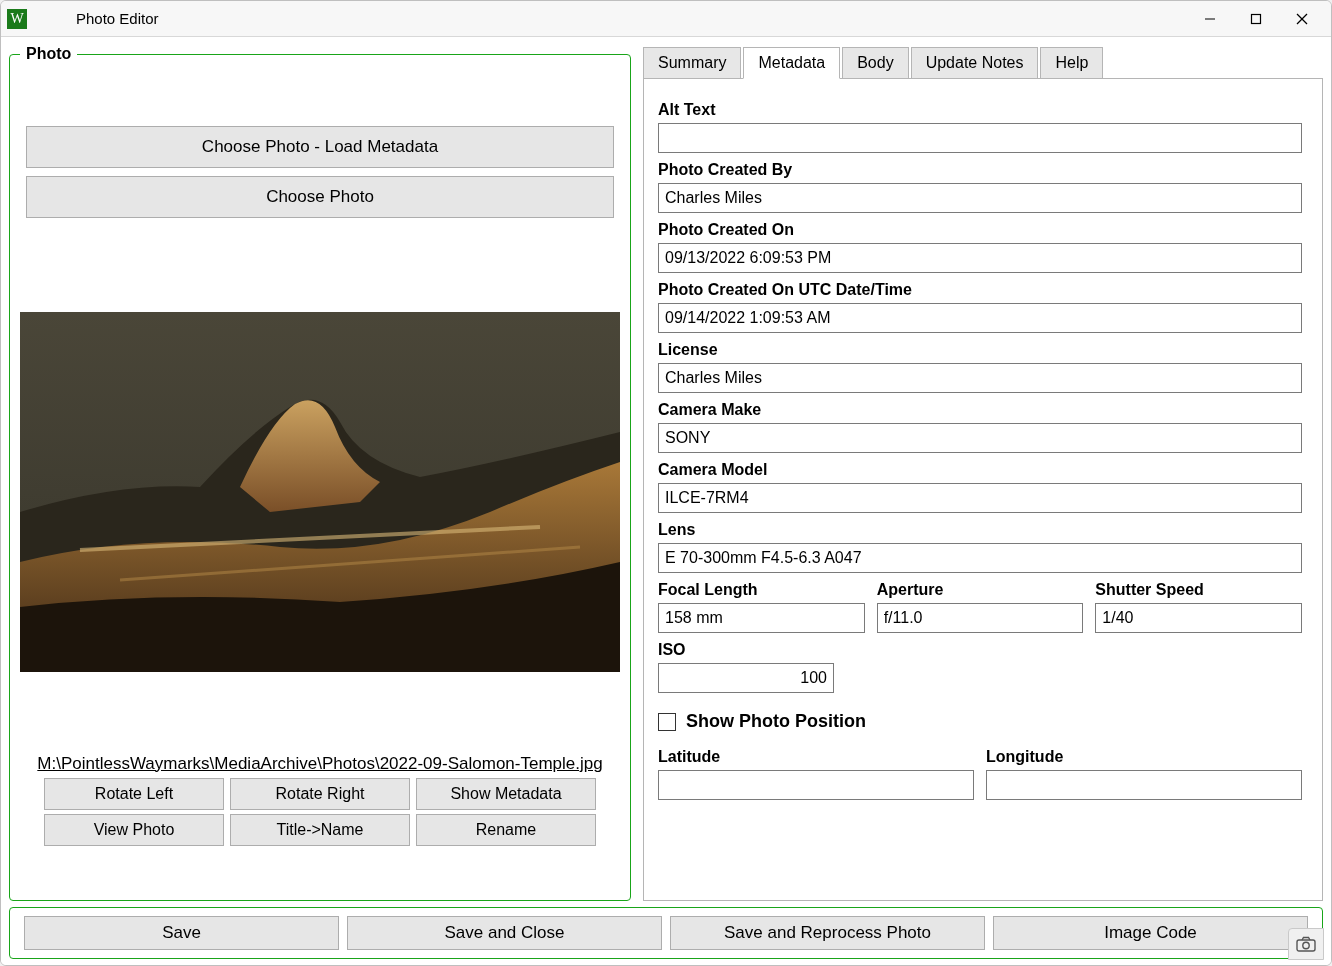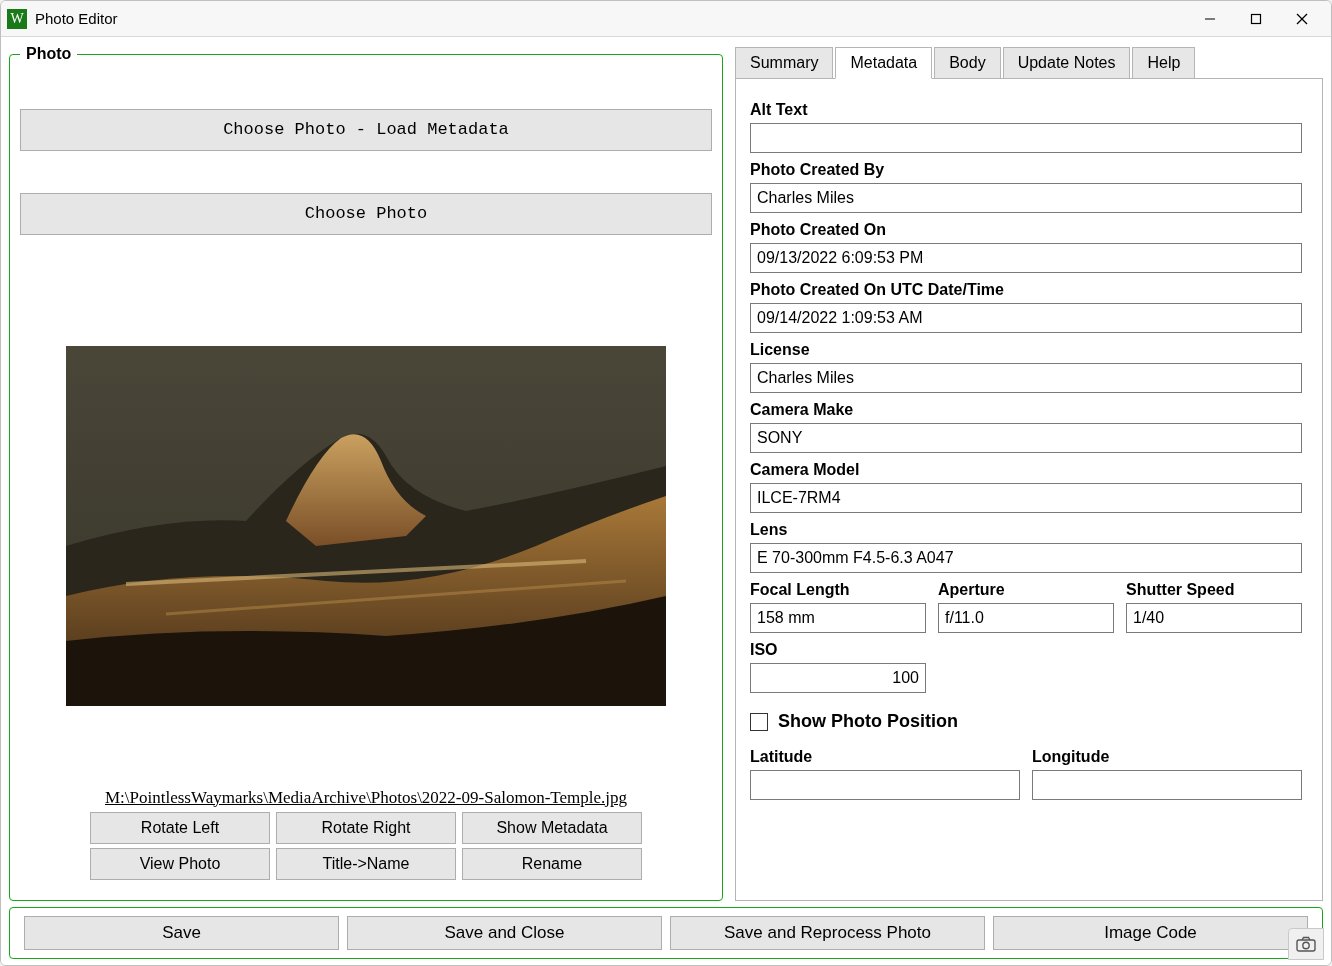--- a/index.html
+++ b/index.html
@@ -1,34 +1,34 @@
 <!DOCTYPE html>
 <html><head>
 <meta charset="utf-8">
 <style>
   * { box-sizing: border-box; }
   html, body { margin:0; padding:0; height:100%; font-family: "Segoe UI", Tahoma, sans-serif; font-size:15px; color:#000; background:#f0f0f0; }
   .window { width:1332px; height:966px; background:#fff; border:1px solid #bfbfbf; position:relative; display:flex; flex-direction:column; border-radius:6px; overflow:hidden; }
   .titlebar { height:36px; background:#f7f7f7; border-bottom:1px solid #d8d8d8; display:flex; align-items:center; padding:0 6px; flex:0 0 auto; }
   .titlebar .app-icon { width:20px; height:20px; background:#1a7a1a; color:#fff; display:flex; align-items:center; justify-content:center; font-size:14px; font-family: Georgia, serif; margin-right:8px; }
-  .titlebar .title { font-size:15px; }
+  .titlebar .title { font-size:15px;margin-left:41px; }
   .titlebar-controls { margin-left:auto; display:flex; }
   .titlebar-controls .tb-btn { width:46px; height:30px; display:flex; align-items:center; justify-content:center; }
   .titlebar-controls .tb-btn svg { width:12px; height:12px; stroke:#000; stroke-width:1.2; fill:none; }
 
   .client { flex:1 1 auto; background:#fff; display:flex; flex-direction:column; padding:8px 8px 6px 8px; overflow:hidden; }
   .main-row { flex:1 1 auto; display:flex; gap:12px; overflow:hidden; }
 
   
   fieldset.photo { border:1px solid #19a519; border-radius:4px; padding:12px 10px 8px 10px; margin:0; width:635px; display:flex; flex-direction:column; position:relative;justify-content:center; }
   fieldset.photo > legend { padding:0 6px; font-weight:700; font-size:16px; }
-  .big-btn { width:692px; height:42px; background:#e6e6e6; border:1px solid #adadad; display:flex; align-items:center; justify-content:center; font-size:17px; margin:21px auto; cursor:default;font-family:Liberation Mono, monospace; }
+  .big-btn { width:588px; height:42px; background:#e6e6e6; border:1px solid #adadad; display:flex; align-items:center; justify-content:center; font-size:17px; margin:4px auto; cursor:default; }
   .photo-preview { width:600px; height:360px; margin:90px auto 0 auto; position:relative; overflow:hidden; background:#2a2416; }
   .photo-preview svg { width:100%; height:100%; display:block; }
-  .file-path { text-align:center; margin-top:82px; font-size:17px; text-decoration:underline;font-family:Liberation Serif, serif; }
+  .file-path { text-align:center; margin-top:82px; font-size:17px; text-decoration:underline; }
   .small-btn-row { display:flex; gap:6px; justify-content:center; margin-top:4px; }
   .small-btn { width:180px; height:32px; background:#e6e6e6; border:1px solid #adadad; display:flex; align-items:center; justify-content:center; font-size:16px; cursor:default; }
 
   
   .right-pane { flex:1 1 auto; display:flex; flex-direction:column; min-width:0; }
   .tabs { display:flex; align-items:flex-end; height:34px; overflow:hidden; }
   .tab { padding:6px 14px; border:1px solid #b5b5b5; background:#e7e7e7; font-size:16px; margin-right:2px; cursor:default; position:relative; white-space:nowrap; }
   .tab.active { background:#fff; border-bottom:1px solid #fff; z-index:2; }
   .tab-body { border:1px solid #b5b5b5; flex:1 1 auto; margin-top:-1px; background:#fff; display:flex; overflow:hidden; }
   .scroll-area { flex:1 1 auto; overflow-y:scroll; padding:14px 20px 14px 14px; }

